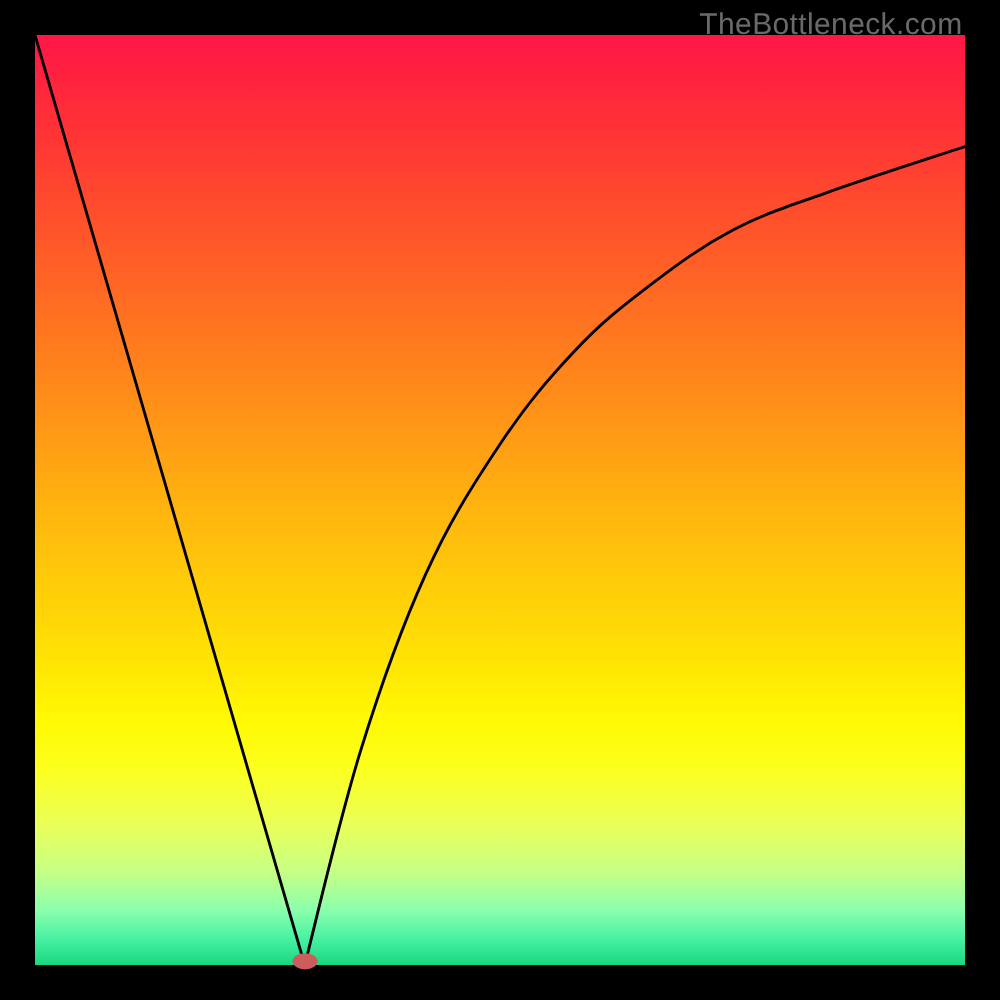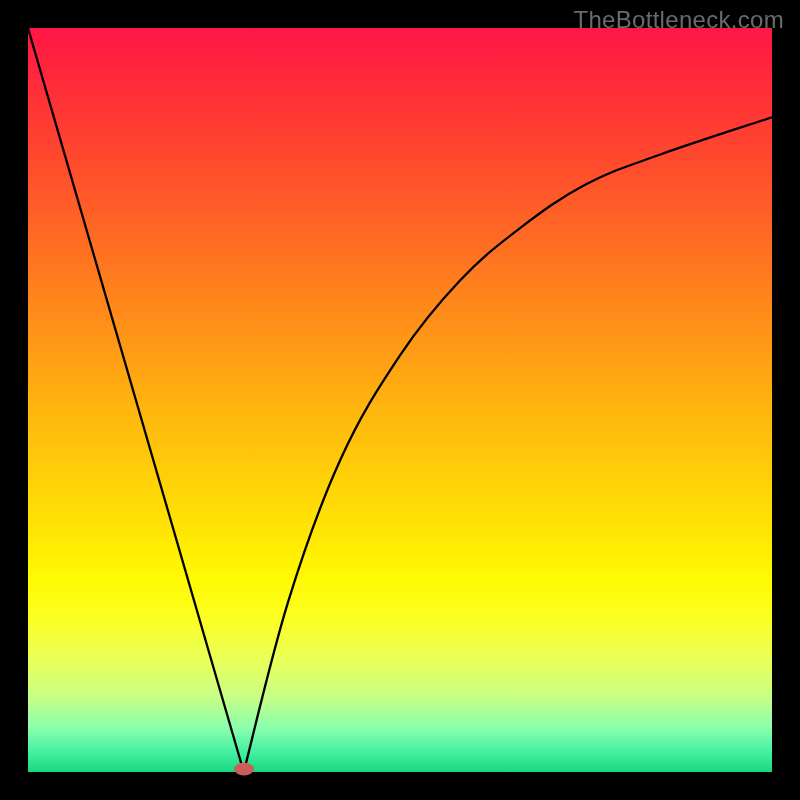--- a/index.html
+++ b/index.html
@@ -12,21 +12,21 @@
     overflow: hidden;
   }
   .chart-container {
     position: relative;
     width: 800px;
     height: 800px;
   }
   .source-label {
     position: absolute;
     top: 6px;
-    right: 16px;
+    right: 30px;
     font-size: 24px;
     font-weight: 500;
     color: #6a6a6a;
     z-index: 5;
     letter-spacing: 0.3px;
     margin-left: 33px;
   }
   .plot-frame {
     position: absolute;
     left: 28px;

